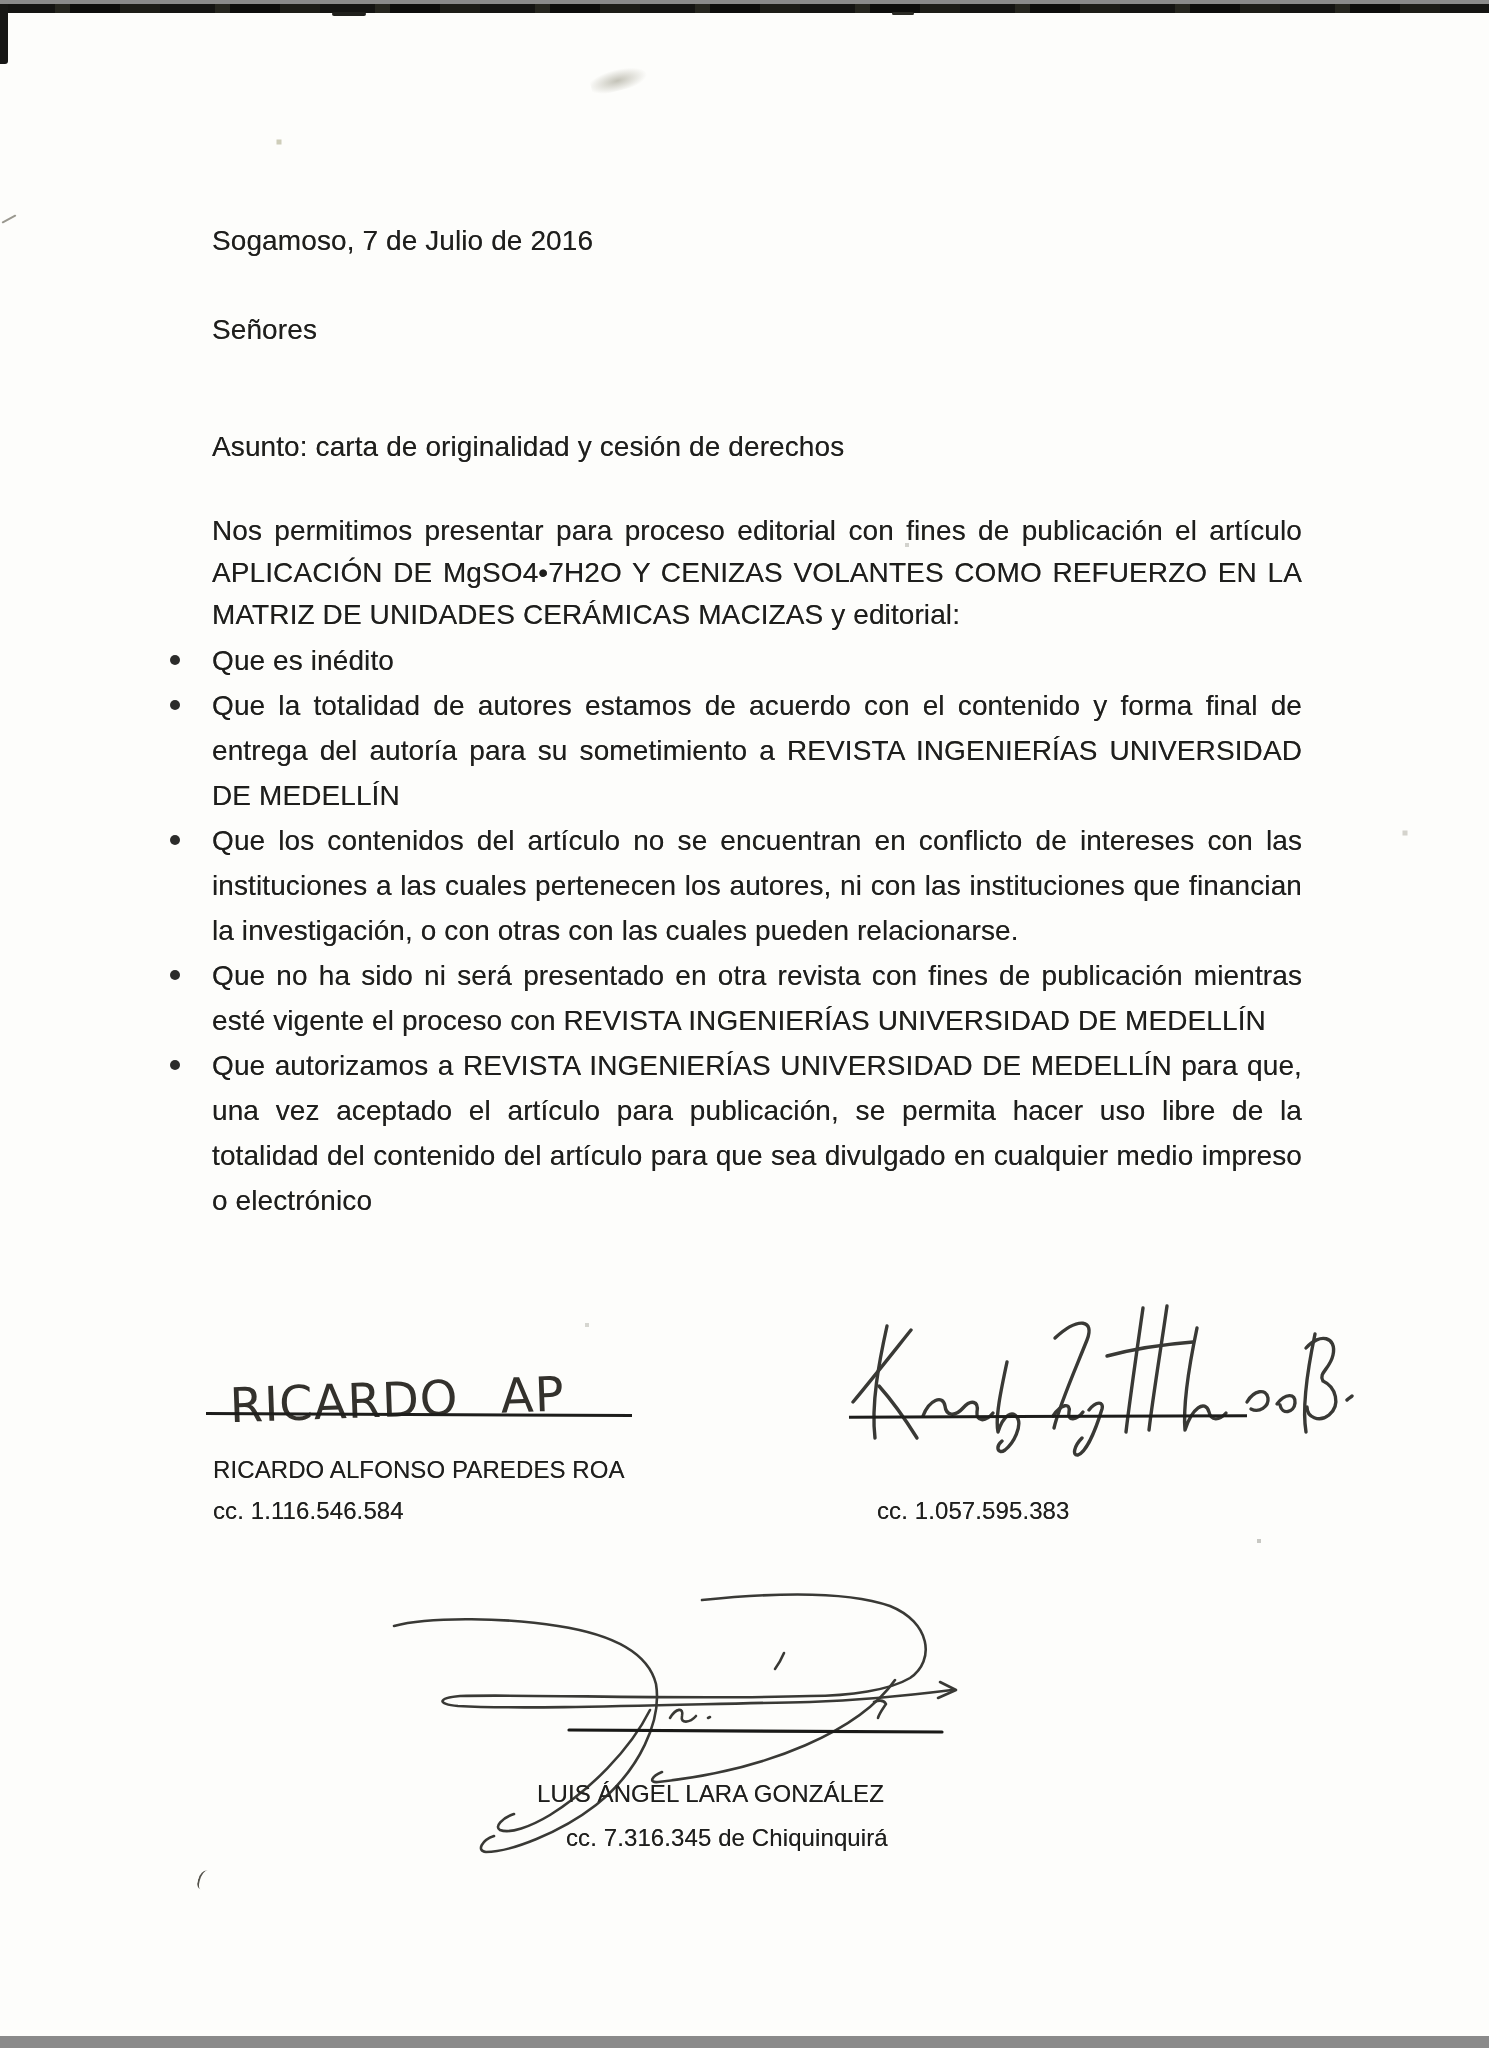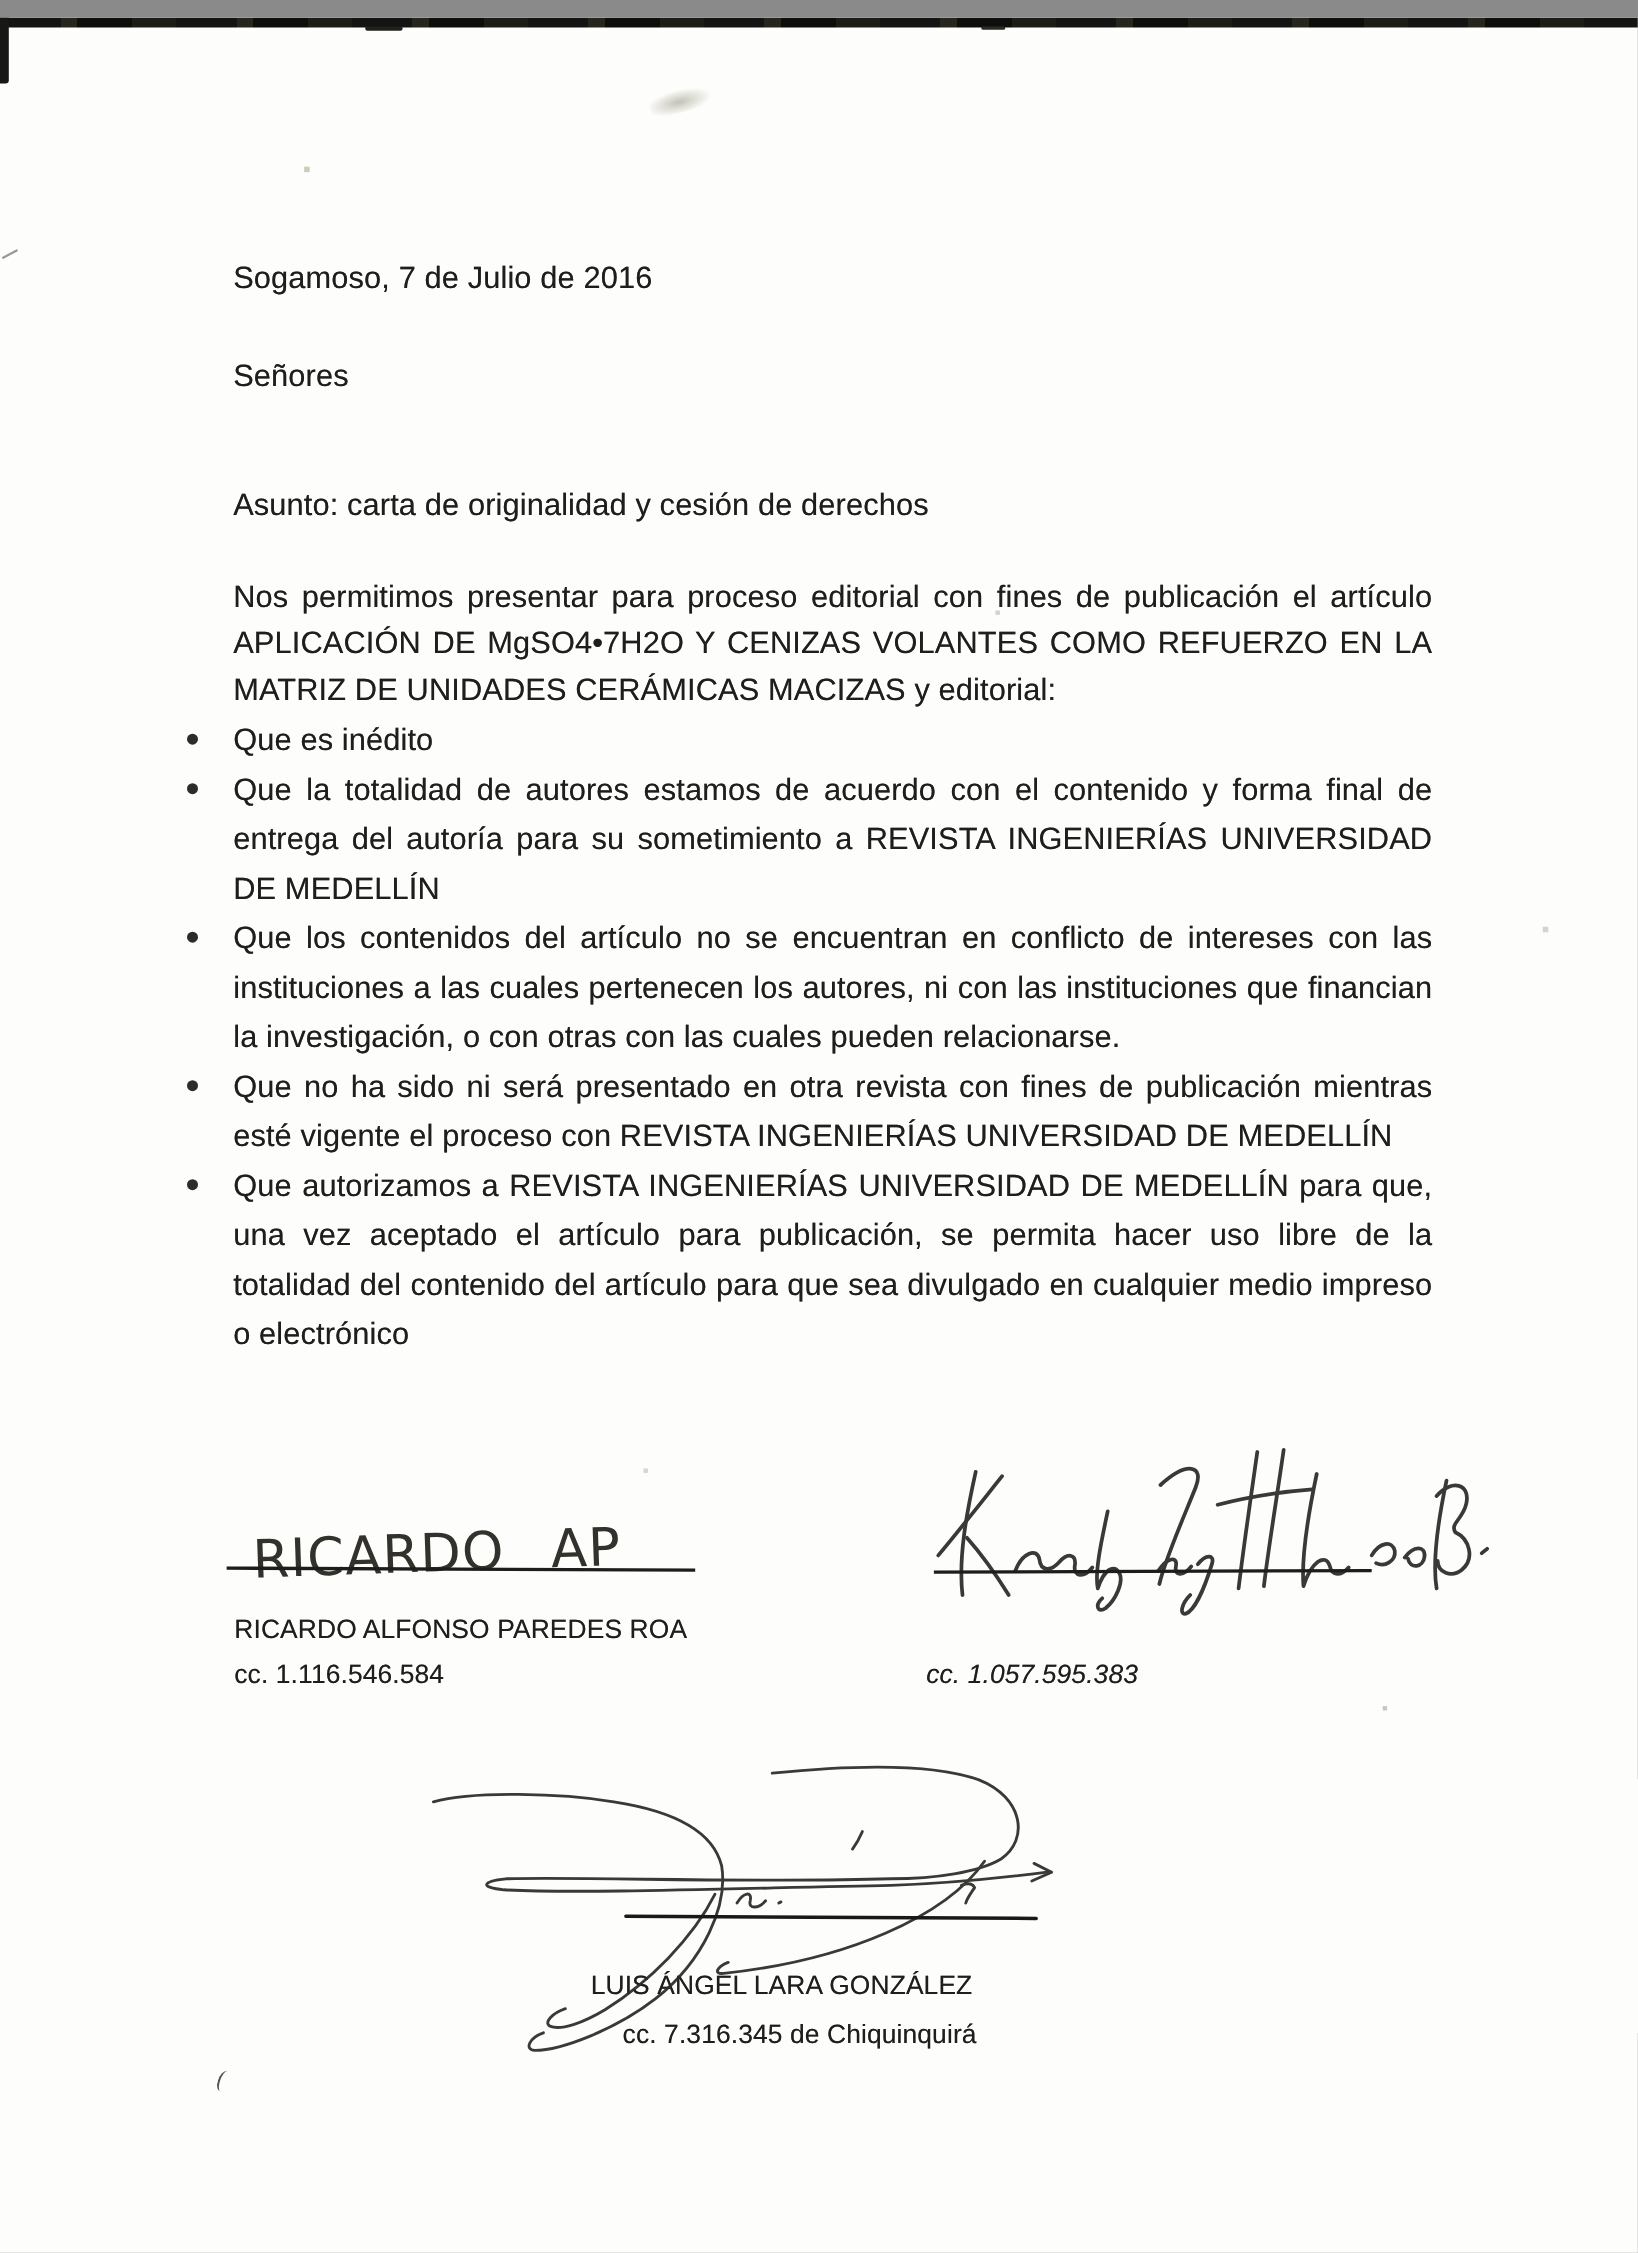--- a/index.html
+++ b/index.html
@@ -1,20 +1,20 @@
 <!DOCTYPE html>
 <html lang="es"><head>
 <meta charset="utf-8">
 <title>Carta escaneada</title>
 <style>
   html,body{margin:0;padding:0;background:#8a8a8a;}
   .page{
     position:relative;
     width:1489px;height:2032px;
-    margin:16px auto;
+    margin:4px auto;
     background:#fdfdfb;
     font-family:"Liberation Sans", sans-serif;
     color:#1e1e1c;
     overflow:hidden;
   }
   
   .edge-top{
     position:absolute;left:0;top:0;width:1489px;height:9px;
     background:repeating-linear-gradient(90deg,#141412 0 55px,#26261f 55px 70px,#0e0e0c 70px 120px,#1d1d18 120px 160px);
   }
@@ -53,21 +53,21 @@
   }
   .typed{letter-spacing:.1px;text-shadow:0 0 .5px rgba(30,30,28,.65);}
   
   .sig-underline{position:absolute;height:0;border-top:3px solid #1d1d1b;}
   .ul-ricardo{left:206px;top:1409px;width:426px;transform:rotate(.25deg);}
   .ul-karol{left:849px;top:1411px;width:398px;transform:rotate(-.2deg);}
   .sig-name{position:absolute;font-size:24px;white-space:nowrap;}
   .name-ricardo{left:213px;top:1428px;}
   .cc-ricardo{left:213px;top:1469px;}
   .name-karol{left:851px;top:1428px;}
-  .cc-karol{left:842px;top:1469px;font-style:italic;}
+  .cc-karol{left:877px;top:1469px;}
   .name-luis{left:537px;top:1752px;}
   .cc-luis{left:566px;top:1796px;}
   svg.sig{position:absolute;overflow:visible;}
   .svg-ricardo{left:208px;top:1340px;}
   .svg-karol{left:845px;top:1300px;}
   .svg-luis{left:390px;top:1586px;z-index:3;}
   .hand-caps{
     font-family:"DejaVu Sans", sans-serif;
     font-size:48px;fill:#33312c;letter-spacing:1px;word-spacing:26px;
   }

